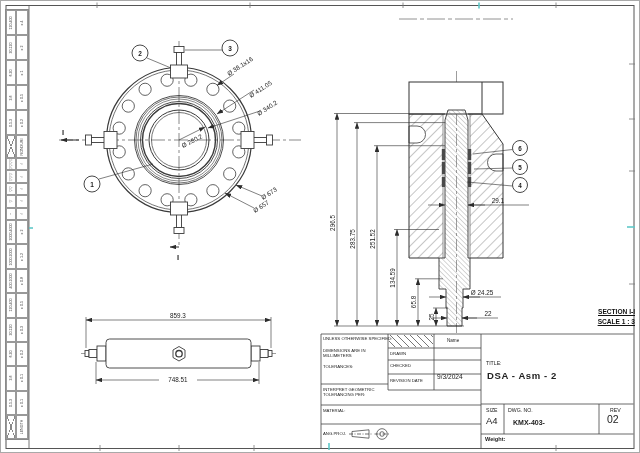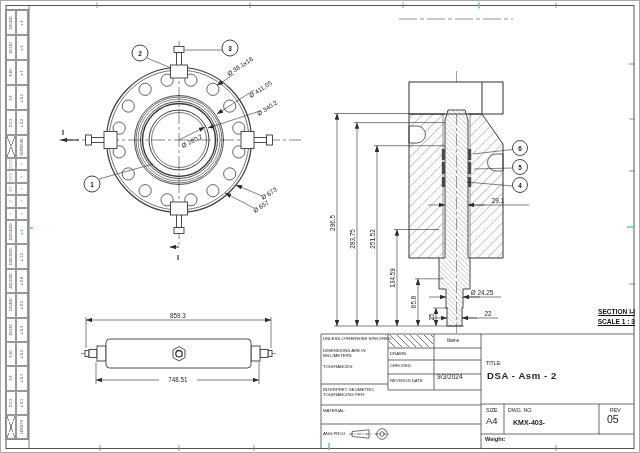--- a/index.html
+++ b/index.html
@@ -467,15 +467,15 @@
   <div class="tb" style="left:389px;top:362px;">CHECKED</div>
   <div class="tb" style="left:389px;top:377px;">REVISION DATE</div>
   <div class="tb" style="left:436px;top:372px;font-size:6.6px;">9/3/2024</div>
   <div class="tb" style="left:485px;top:359px;font-size:5.2px;">TITLE:</div>
   <div class="tb b" style="left:486px;top:369px;font-size:9.5px;letter-spacing:0.6px;">DSA - Asm - 2</div>
   <div class="tb" style="left:485px;top:406px;font-size:5.2px;">SIZE</div>
   <div class="tb" style="left:485px;top:414px;font-size:9.5px;">A4</div>
   <div class="tb" style="left:507px;top:406px;font-size:5.2px;">DWG.  NO.</div>
   <div class="tb b" style="left:512px;top:418px;font-size:7px;">KMX-403-</div>
   <div class="tb" style="left:609px;top:406px;font-size:5.2px;">REV</div>
-  <div class="tb" style="left:606px;top:412px;font-size:10.5px;">05</div>
+  <div class="tb" style="left:606px;top:412px;font-size:10.5px;">02</div>
   <div class="tb b" style="left:484px;top:435px;font-size:5.6px;">Weight:</div>
 </div>
 
 </body></html>

